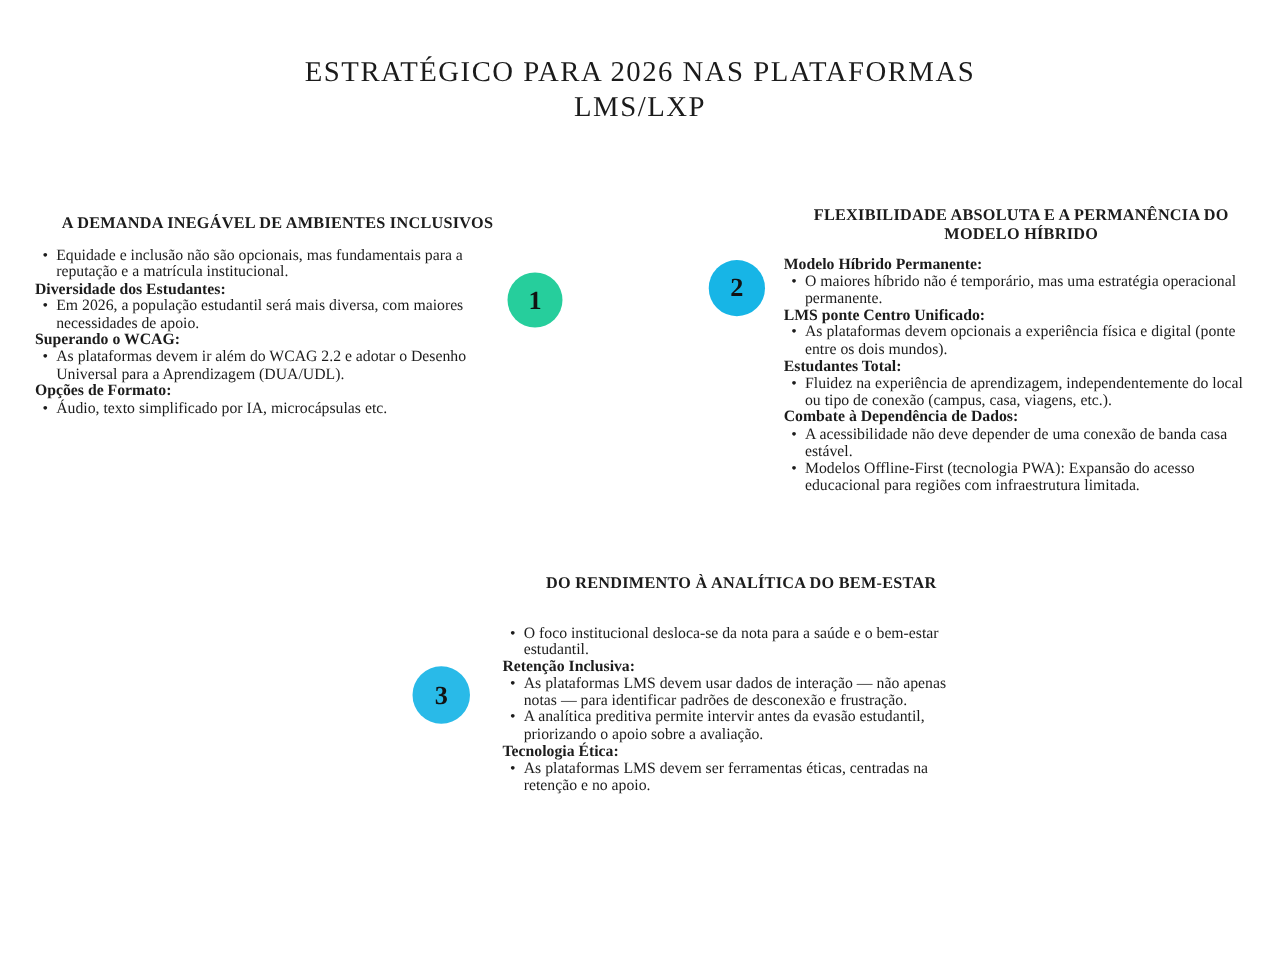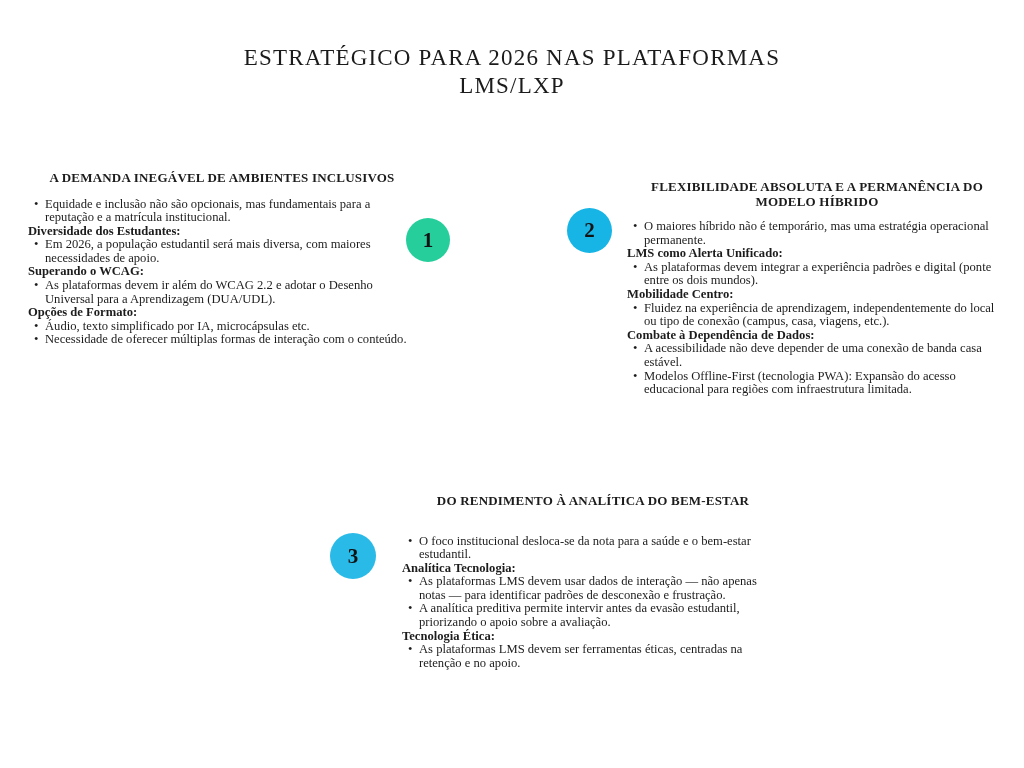--- a/index.html
+++ b/index.html
@@ -39,25 +39,25 @@
   }
   .col-heading {
     margin: 0;
     text-align: center;
     font-size: 13px;
     font-weight: bold;
     letter-spacing: 0.2px;
     line-height: 14.5px;
   }
   .col-1 { left: 28px;  top: 171px; width: 388px; }
-  .col-2 { left: 627px; top: 180px; width: 380px; }
+  .col-2 { left: 627px; top: 165px; width: 380px; }
   .col-3 { left: 402px; top: 459px; width: 382px; }
   .col-1 .col-heading { margin-bottom: 12px; }
   .col-2 .col-heading { margin-bottom: 11px; }
-  .col-3 .col-heading { margin-bottom: 26px; margin-top: 35px; }
+  .col-3 .col-heading { margin-bottom: 26px; }
   .group-label {
     font-weight: bold;
   }
   .bullet {
     position: relative;
     padding-left: 17px;
   }
   .bullet::before {
     content: "\2022";
     position: absolute;
@@ -106,43 +106,43 @@
   <section class="col col-1">
     <h2 class="col-heading">A DEMANDA INEGÁVEL DE AMBIENTES INCLUSIVOS</h2>
     <div class="col-body">
         <div class="bullet">Equidade e inclusão não são opcionais, mas fundamentais para a reputação e a matrícula institucional.</div>
         <div class="group-label">Diversidade dos Estudantes:</div>
         <div class="bullet">Em 2026, a população estudantil será mais diversa, com maiores necessidades de apoio.</div>
         <div class="group-label">Superando o WCAG:</div>
         <div class="bullet">As plataformas devem ir além do WCAG 2.2 e adotar o Desenho Universal para a Aprendizagem (DUA/UDL).</div>
         <div class="group-label">Opções de Formato:</div>
         <div class="bullet">Áudio, texto simplificado por IA, microcápsulas etc.</div>
-        <div class="bullet">Necessidade de oferecer múltiplas formas de interação com o conteúdo.</div>
       </div>
   </section>
 
   <section class="col col-2">
     <h2 class="col-heading">FLEXIBILIDADE ABSOLUTA E A PERMANÊNCIA DO MODELO HÍBRIDO</h2>
     <div class="col-body">
+        <div class="group-label">Modelo Híbrido Permanente:</div>
         <div class="bullet">O maiores híbrido não é temporário, mas uma estratégia operacional permanente.</div>
-        <div class="group-label">LMS como Alerta Unificado:</div>
-        <div class="bullet">As plataformas devem integrar a experiência padrões e digital (ponte entre os dois mundos).</div>
-        <div class="group-label">Mobilidade Centro:</div>
+        <div class="group-label">LMS ponte Centro Unificado:</div>
+        <div class="bullet">As plataformas devem opcionais a experiência física e digital (ponte entre os dois mundos).</div>
+        <div class="group-label">Estudantes Total:</div>
         <div class="bullet">Fluidez na experiência de aprendizagem, independentemente do local ou tipo de conexão (campus, casa, viagens, etc.).</div>
         <div class="group-label">Combate à Dependência de Dados:</div>
         <div class="bullet">A acessibilidade não deve depender de uma conexão de banda casa estável.</div>
         <div class="bullet">Modelos Offline-First (tecnologia PWA): Expansão do acesso educacional para regiões com infraestrutura limitada.</div>
       </div>
   </section>
 
   <section class="col col-3">
     <h2 class="col-heading">DO RENDIMENTO À ANALÍTICA DO BEM-ESTAR</h2>
     <div class="col-body">
         <div class="bullet">O foco institucional desloca-se da nota para a saúde e o bem-estar estudantil.</div>
-        <div class="group-label">Analítica Tecnologia:</div>
+        <div class="group-label">Retenção Inclusiva:</div>
         <div class="bullet">As plataformas LMS devem usar dados de interação — não apenas notas — para identificar padrões de desconexão e frustração.</div>
         <div class="bullet">A analítica preditiva permite intervir antes da evasão estudantil, priorizando o apoio sobre a avaliação.</div>
         <div class="group-label">Tecnologia Ética:</div>
         <div class="bullet">As plataformas LMS devem ser ferramentas éticas, centradas na retenção e no apoio.</div>
       </div>
   </section>
 
 </div>
 
 </body></html>

